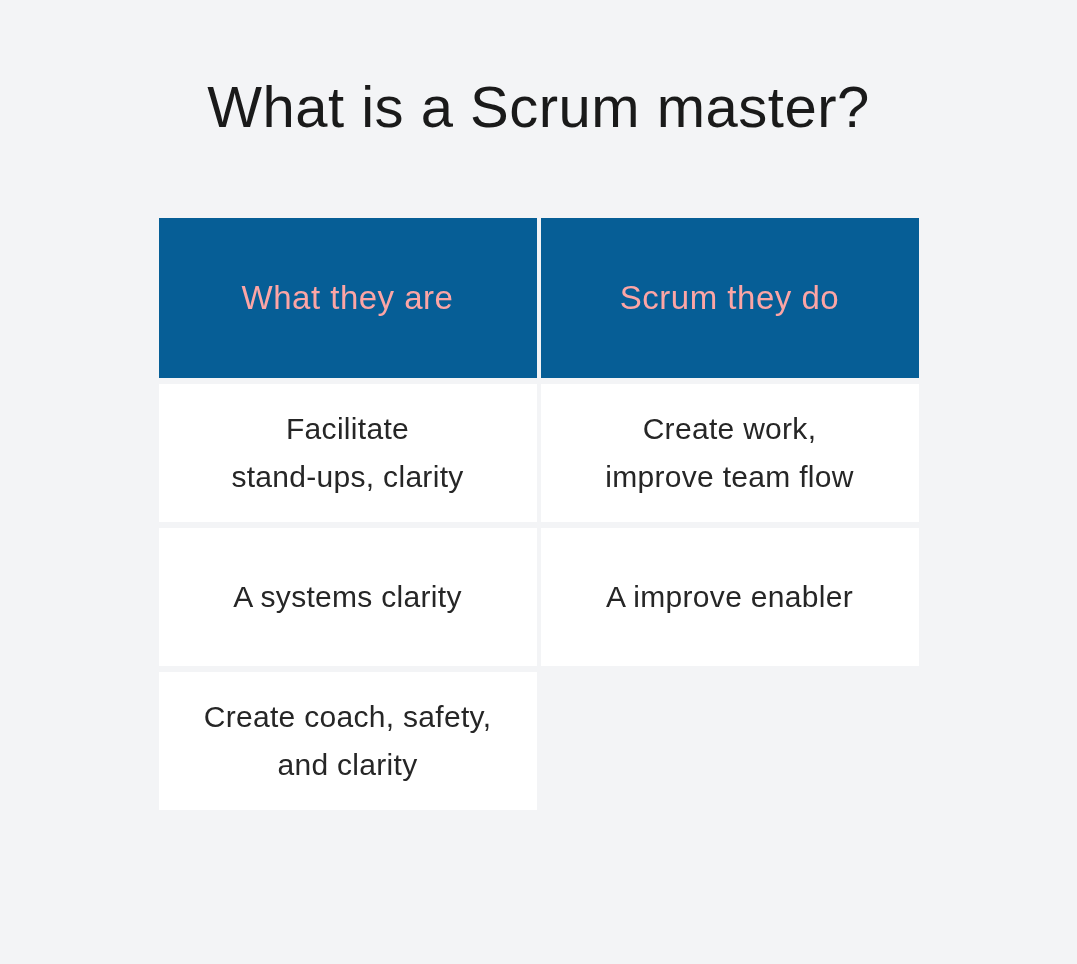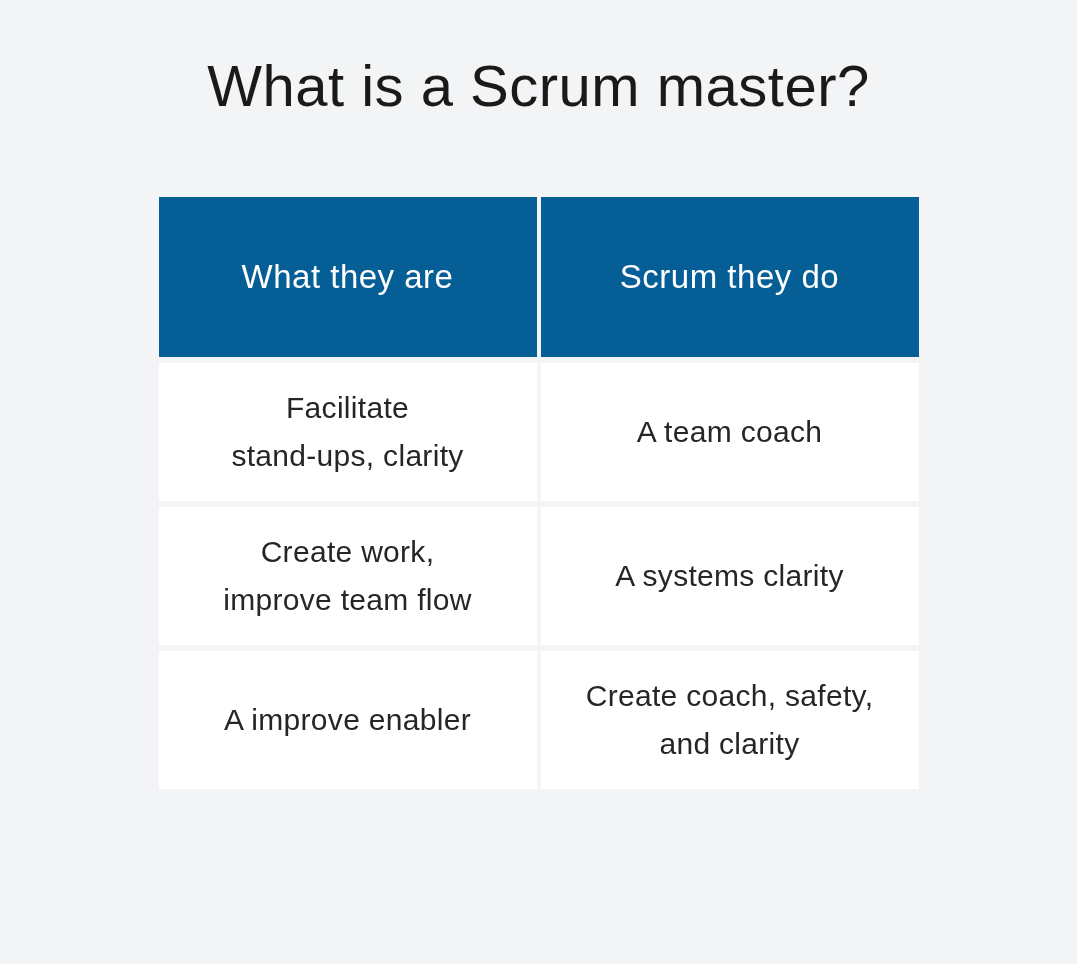--- a/index.html
+++ b/index.html
@@ -11,21 +11,21 @@
     height: 964px;
     background: #f3f4f6;
     font-family: "Liberation Sans", "DejaVu Sans", sans-serif;
     color: #1f1f1f;
     overflow: hidden;
   }
   .page {
     width: 1077px;
     height: 964px;
     box-sizing: border-box;
-    padding-top: 52px;
+    padding-top: 73px;
   }
   h1.title {
     margin: 0;
     font-size: 58px;
     font-weight: 300;
     line-height: 67px;
     text-align: center;
     color: #1a1a1a;
     letter-spacing: 0.5px;
   }
@@ -40,21 +40,21 @@
   }
   .cell {
     display: flex;
     align-items: center;
     justify-content: center;
     text-align: center;
     white-space: pre-line;
   }
   .th {
     background: #065e96;
-    color: #ffffff;
+    color: #fca5a5;
     font-size: 33px;
     font-weight: 400;
     letter-spacing: 0.5px;
   }
   .td {
     background: #ffffff;
     color: #262626;
     font-size: 30px;
     font-weight: 300;
     line-height: 48px;
@@ -69,21 +69,20 @@
   <h1 class="title">What is a Scrum master?</h1>
 
   <div class="table">
 
     <div class="cell th">What they are</div>
     <div class="cell th">Scrum they do</div>
 
     <div class="cell td">Facilitate
 stand-ups, clarity</div>
 
-    <div class="cell td">A team coach</div>
     <div class="cell td">Create work,
 improve team flow</div>
 
     <div class="cell td">A systems clarity</div>
 
     <div class="cell td">A improve enabler</div>
     <div class="cell td">Create coach, safety,
 and clarity</div>
 
   </div>

